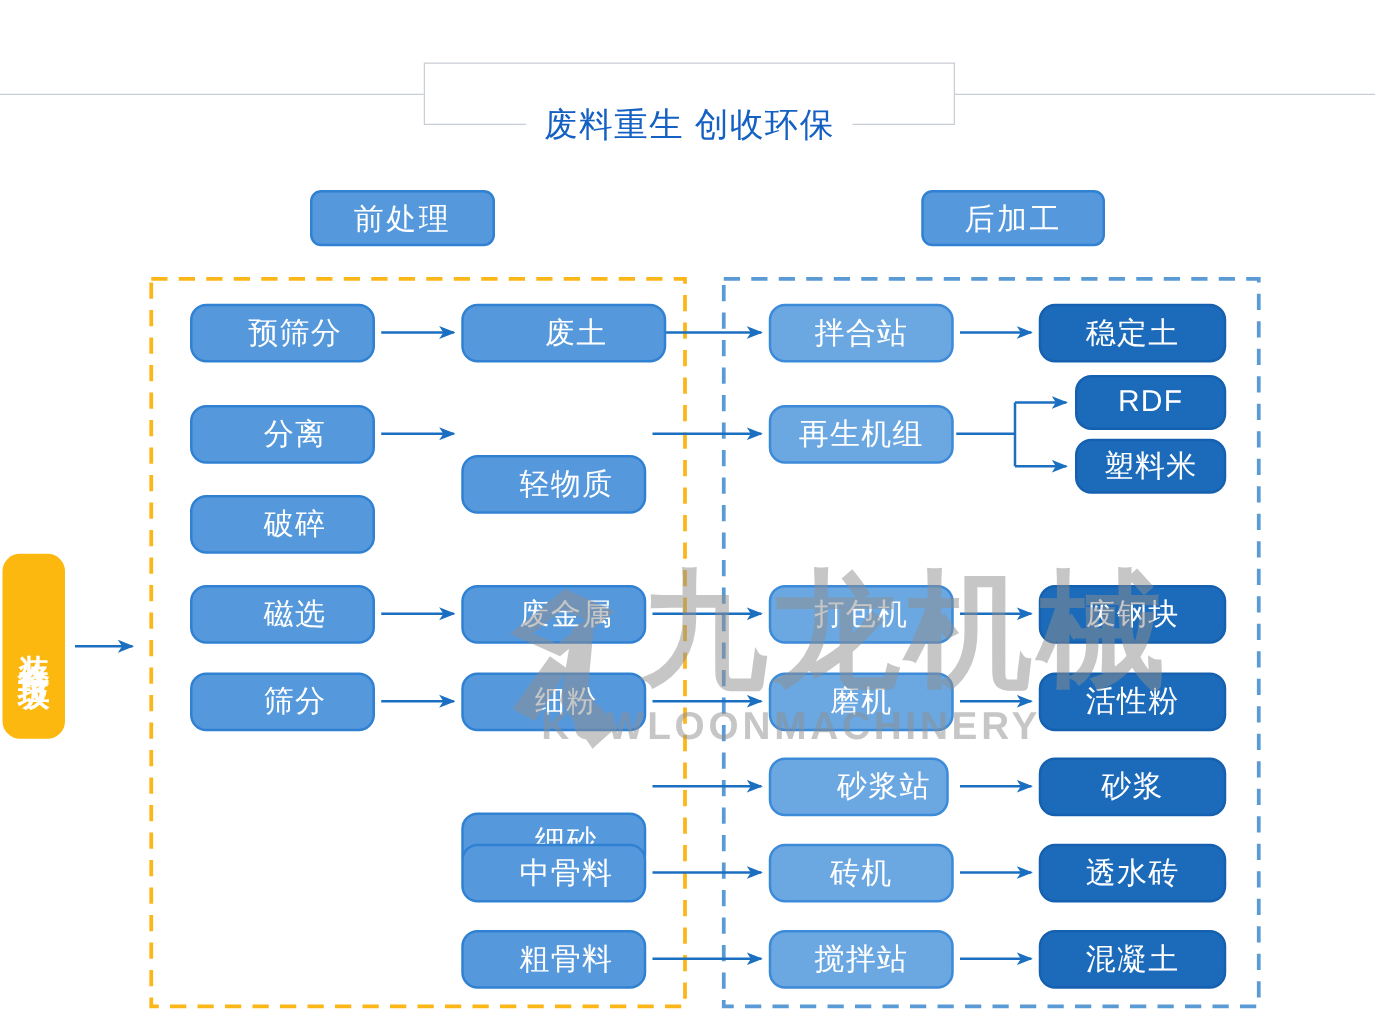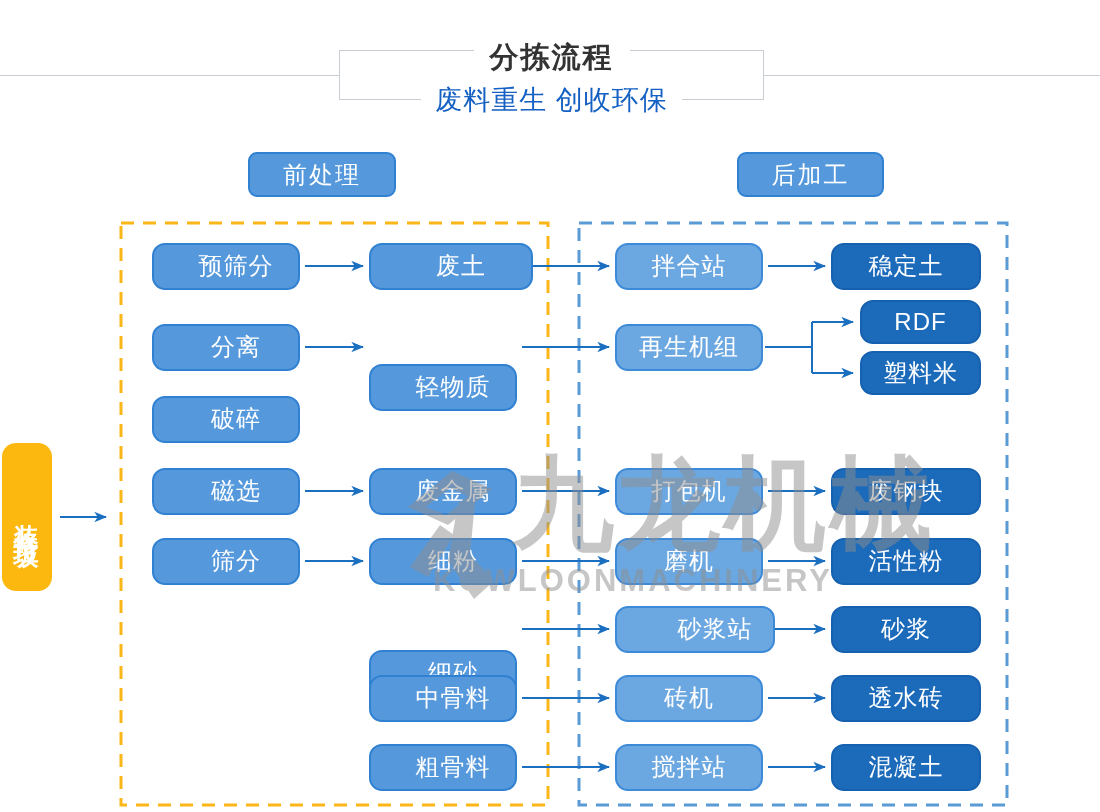--- a/index.html
+++ b/index.html
@@ -45,23 +45,20 @@
   .wm-en{position:absolute;left:35px;top:110px;font-size:31px;font-weight:bold;letter-spacing:3px;white-space:nowrap;}
   .wm-logo{position:absolute;left:0;top:8px;}
 </style>
 </head>
 <body>
 
 <div id="stage">
 
   <div class="midline"></div>
   <div class="title-frame"></div>
-  <div class="page-title">
-    <span>分拣流程</span>
-  </div>
   <div class="page-subtitle">
     <span>废料重生 创收环保</span>
   </div>
 
   <div class="group-btn" id="btn-pre">
     <span>前处理</span>
   </div>
   <div class="group-btn" id="btn-post">
     <span>后加工</span>
   </div>
@@ -110,21 +107,21 @@
       <div class="fnode mid" style="left: 369px; top: 323.5px; width: 148px; height: 47px; margin-top: 40px;">轻物质</div>
       <div class="fnode mid" style="left: 369px; top: 467.5px; width: 148px; height: 47px;">废金属</div>
       <div class="fnode mid" style="left: 369px; top: 537.5px; width: 148px; height: 47px;">细粉</div>
       <div class="fnode mid" style="left: 369px; top: 605.5px; width: 148px; height: 47px; margin-top: 44px;">细砂</div>
       <div class="fnode mid" style="left: 369px; top: 674.5px; width: 148px; height: 47px;">中骨料</div>
       <div class="fnode mid" style="left: 369px; top: 743.5px; width: 148px; height: 47px;">粗骨料</div>
       <div class="fnode light" style="left: 615px; top: 242.5px; width: 148px; height: 47px;">拌合站</div>
       <div class="fnode light" style="left: 615px; top: 323.5px; width: 148px; height: 47px;">再生机组</div>
       <div class="fnode light" style="left: 615px; top: 467.5px; width: 148px; height: 47px;">打包机</div>
       <div class="fnode light" style="left: 615px; top: 537.5px; width: 148px; height: 47px;">磨机</div>
-      <div class="fnode light" style="left: 615px; top: 605.5px; width: 160px; height: 47px; padding-left: 40px;">砂浆站</div>
+      <div class="fnode light" style="left: 615px; top: 605.5px; width: 144px; height: 47px; padding-left: 40px;">砂浆站</div>
       <div class="fnode light" style="left: 615px; top: 674.5px; width: 148px; height: 47px;">砖机</div>
       <div class="fnode light" style="left: 615px; top: 743.5px; width: 148px; height: 47px;">搅拌站</div>
       <div class="fnode dark" style="left: 831px; top: 242.5px; width: 150px; height: 47px;">稳定土</div>
       <div class="fnode dark" style="left: 860px; top: 300px; width: 121px; height: 44px;">RDF</div>
       <div class="fnode dark" style="left: 860px; top: 351px; width: 121px; height: 44px;">塑料米</div>
       <div class="fnode dark" style="left: 831px; top: 467.5px; width: 150px; height: 47px;">废钢块</div>
       <div class="fnode dark" style="left: 831px; top: 537.5px; width: 150px; height: 47px;">活性粉</div>
       <div class="fnode dark" style="left: 831px; top: 605.5px; width: 150px; height: 47px;">砂浆</div>
       <div class="fnode dark" style="left: 831px; top: 674.5px; width: 150px; height: 47px;">透水砖</div>
       <div class="fnode dark" style="left: 831px; top: 743.5px; width: 150px; height: 47px;">混凝土</div>

